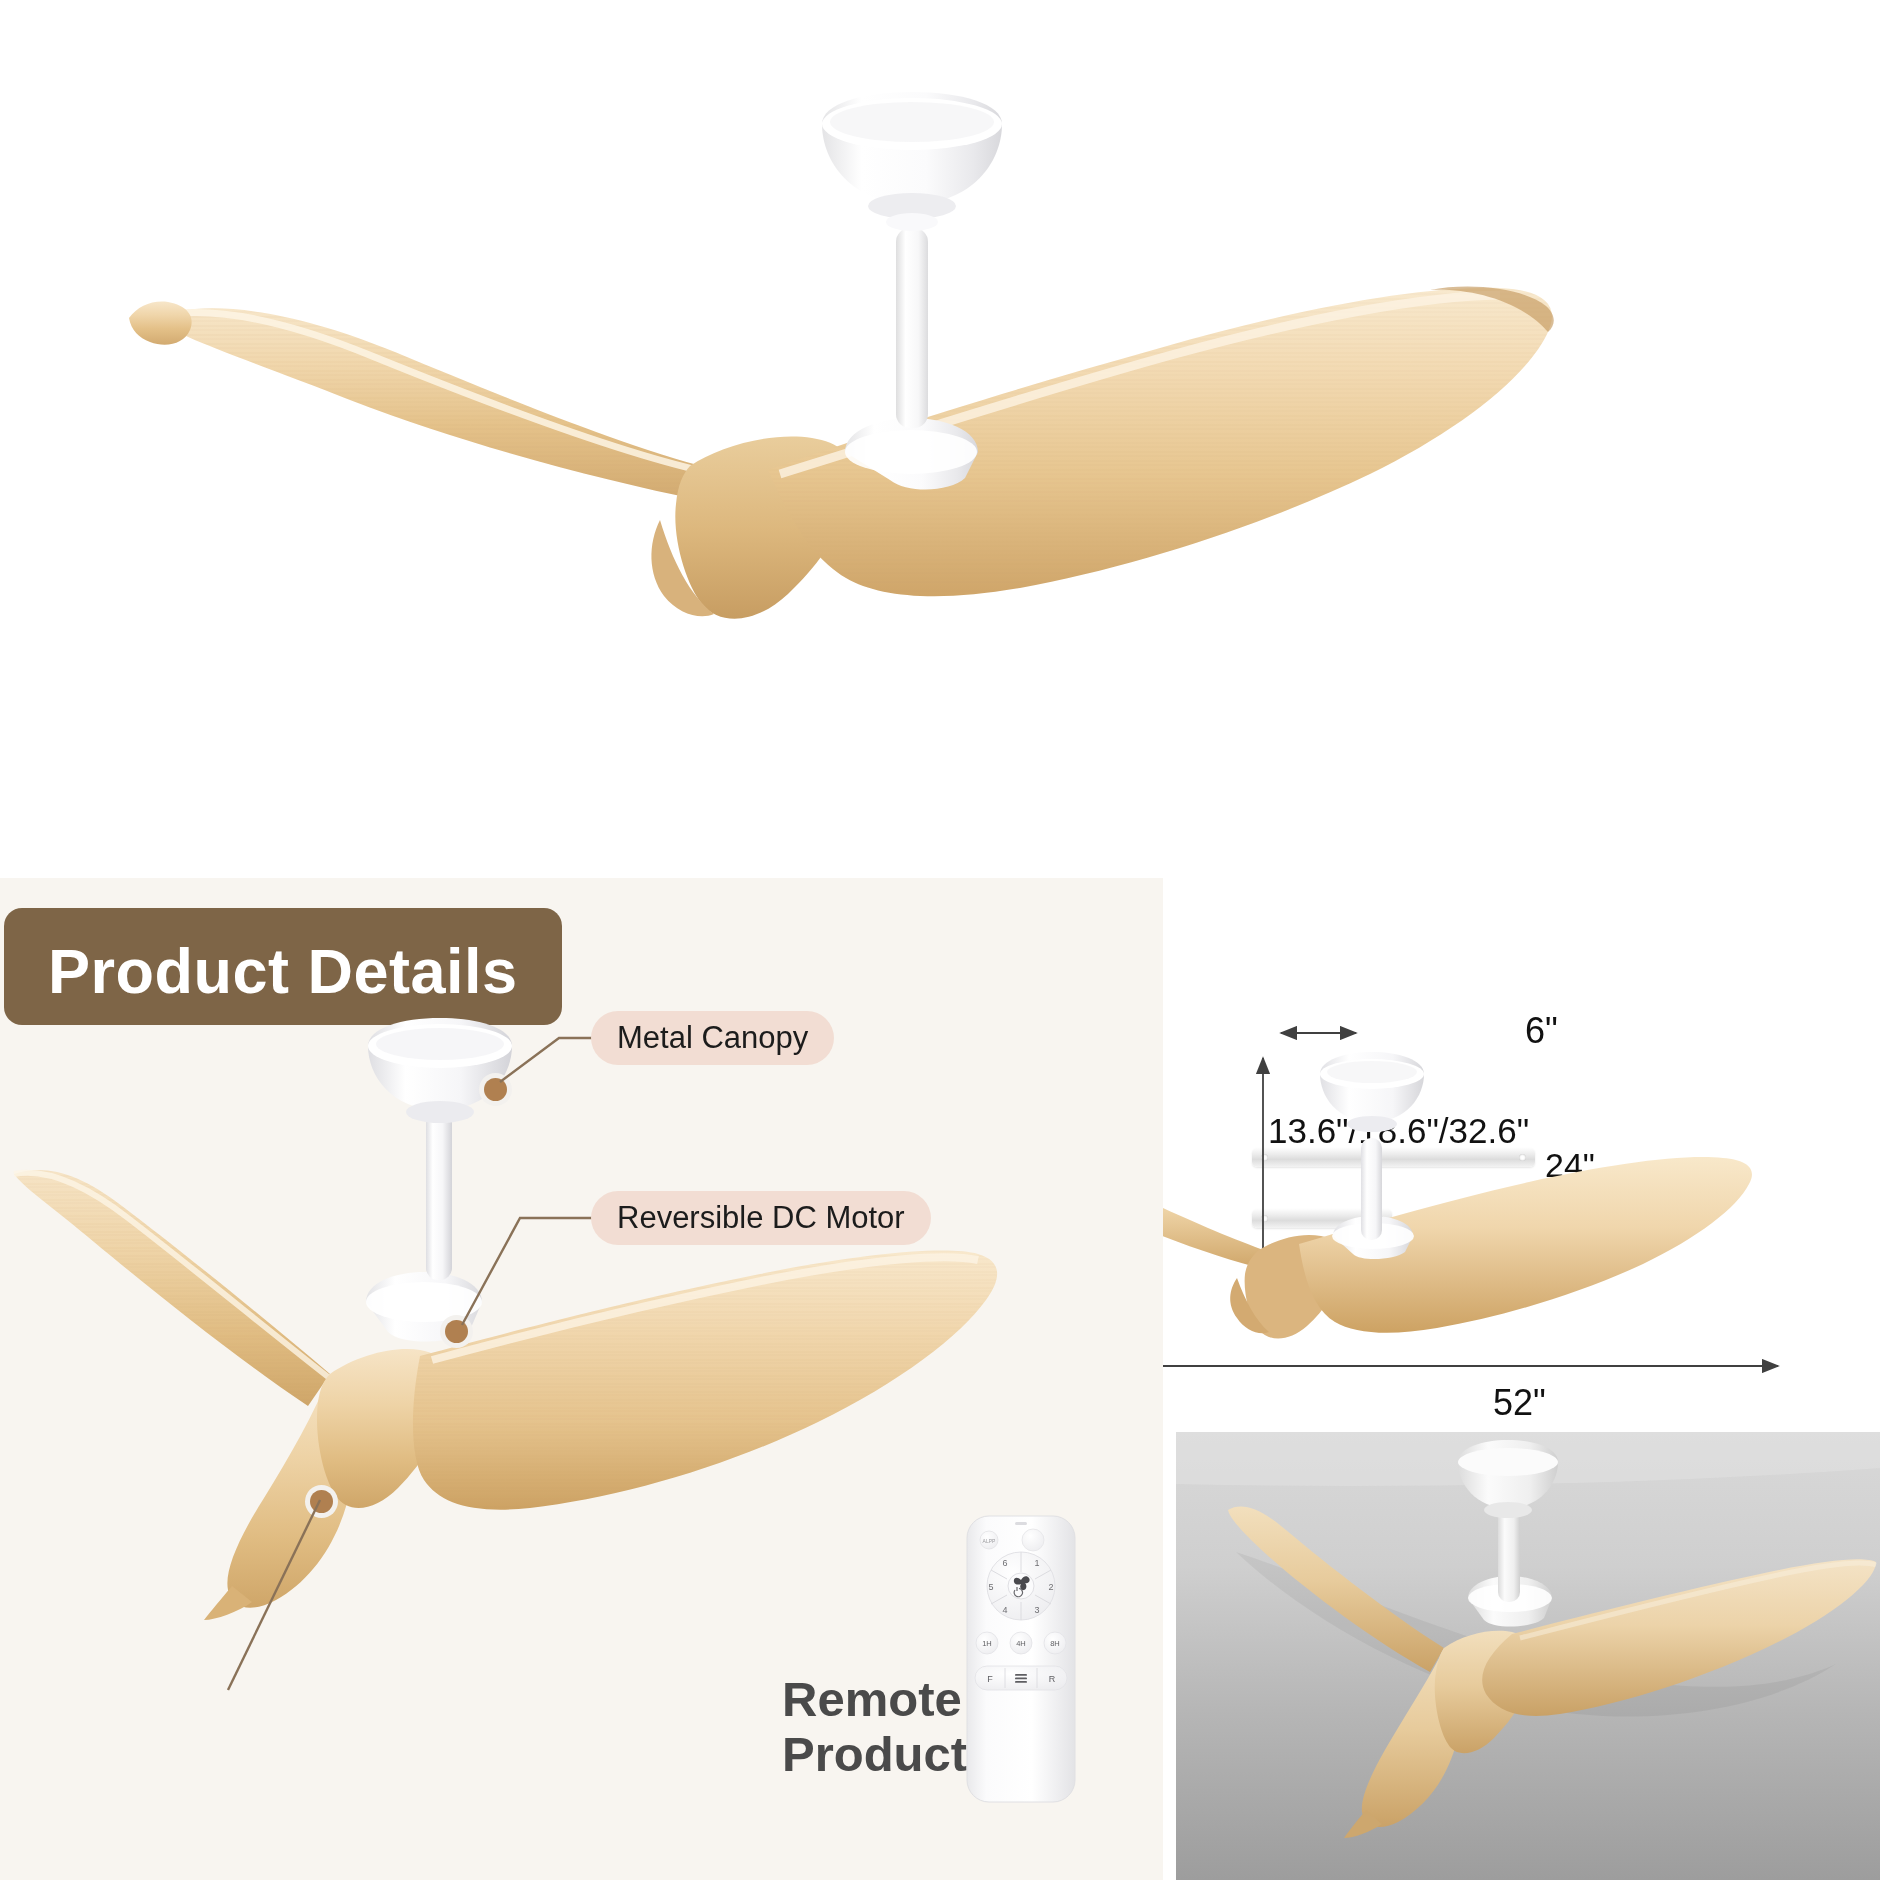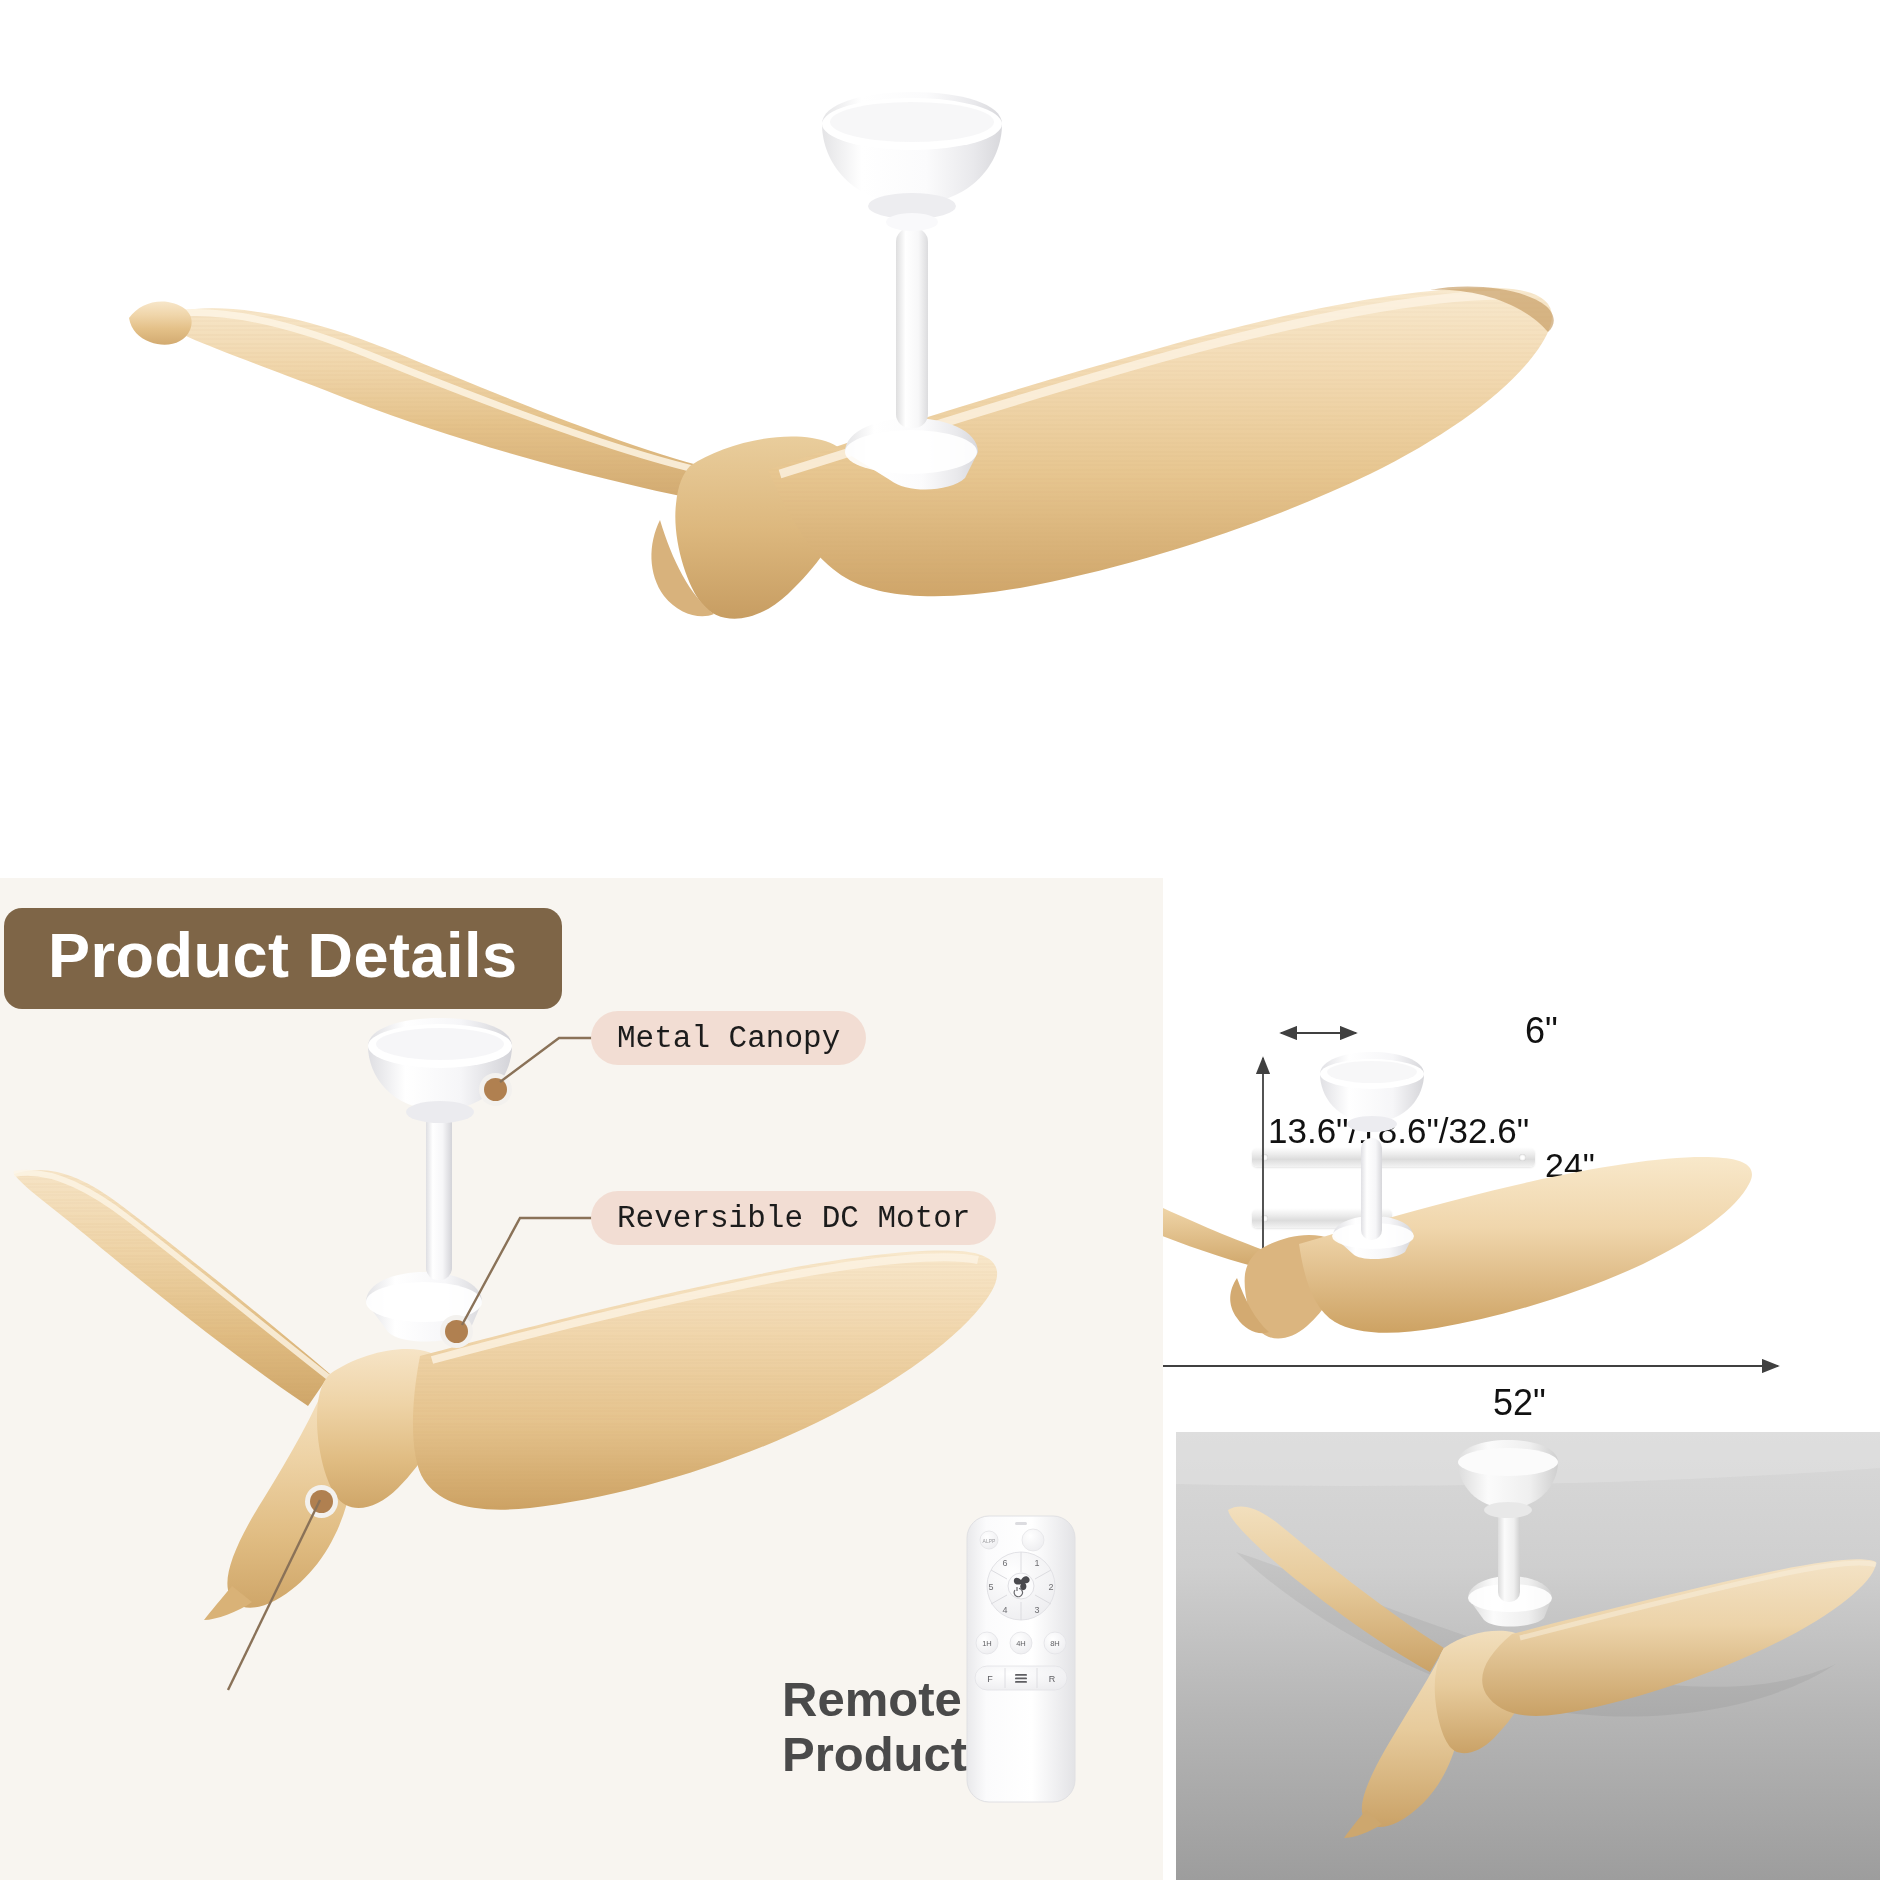--- a/index.html
+++ b/index.html
@@ -12,25 +12,25 @@
 
   
   #details-panel{position:absolute;left:0;top:878px;width:1163px;height:1002px;background:#f8f5f0;}
   #dims-panel{position:absolute;left:1163px;top:878px;width:717px;height:554px;background:#ffffff;}
   #photo-panel{position:absolute;left:1176px;top:1432px;width:704px;height:448px;background:#ffffff;overflow:hidden;}
 
   
   #pd-badge{position:absolute;left:4px;top:908px;padding:16px 44px 22px 44px;
     background:#7e6547;border-radius:18px;display:inline-block;}
   #pd-badge span{color:#ffffff;font-size:63px;font-weight:700;letter-spacing:.5px;line-height:1;
-     white-space:nowrap;display:block;}
+     white-space:nowrap;display:block;margin-top:16px;}
 
   
   .pill{position:absolute;background:#f2ddd3;border-radius:999px;display:flex;align-items:center;
-        justify-content:center;color:#1c1c1c;font-size:31px;white-space:nowrap;padding:0 26px;height:54px;font-family:Liberation Mono, monospace;}
+        justify-content:center;color:#1c1c1c;font-size:31px;white-space:nowrap;padding:0 26px;height:54px;}
   #pill-canopy{left:591px;top:1011px;}
   #pill-motor{left:591px;top:1191px;}
   #pill-blade{left:85px;top:1694px;}
 
   .leader{position:absolute;background:none;}
   .leader svg{display:block;overflow:visible;}
 
   .anchor-dot{position:absolute;width:23px;height:23px;border-radius:50%;
      background:#b08050;box-shadow:0 0 0 5px #f3f1ee;}
 

